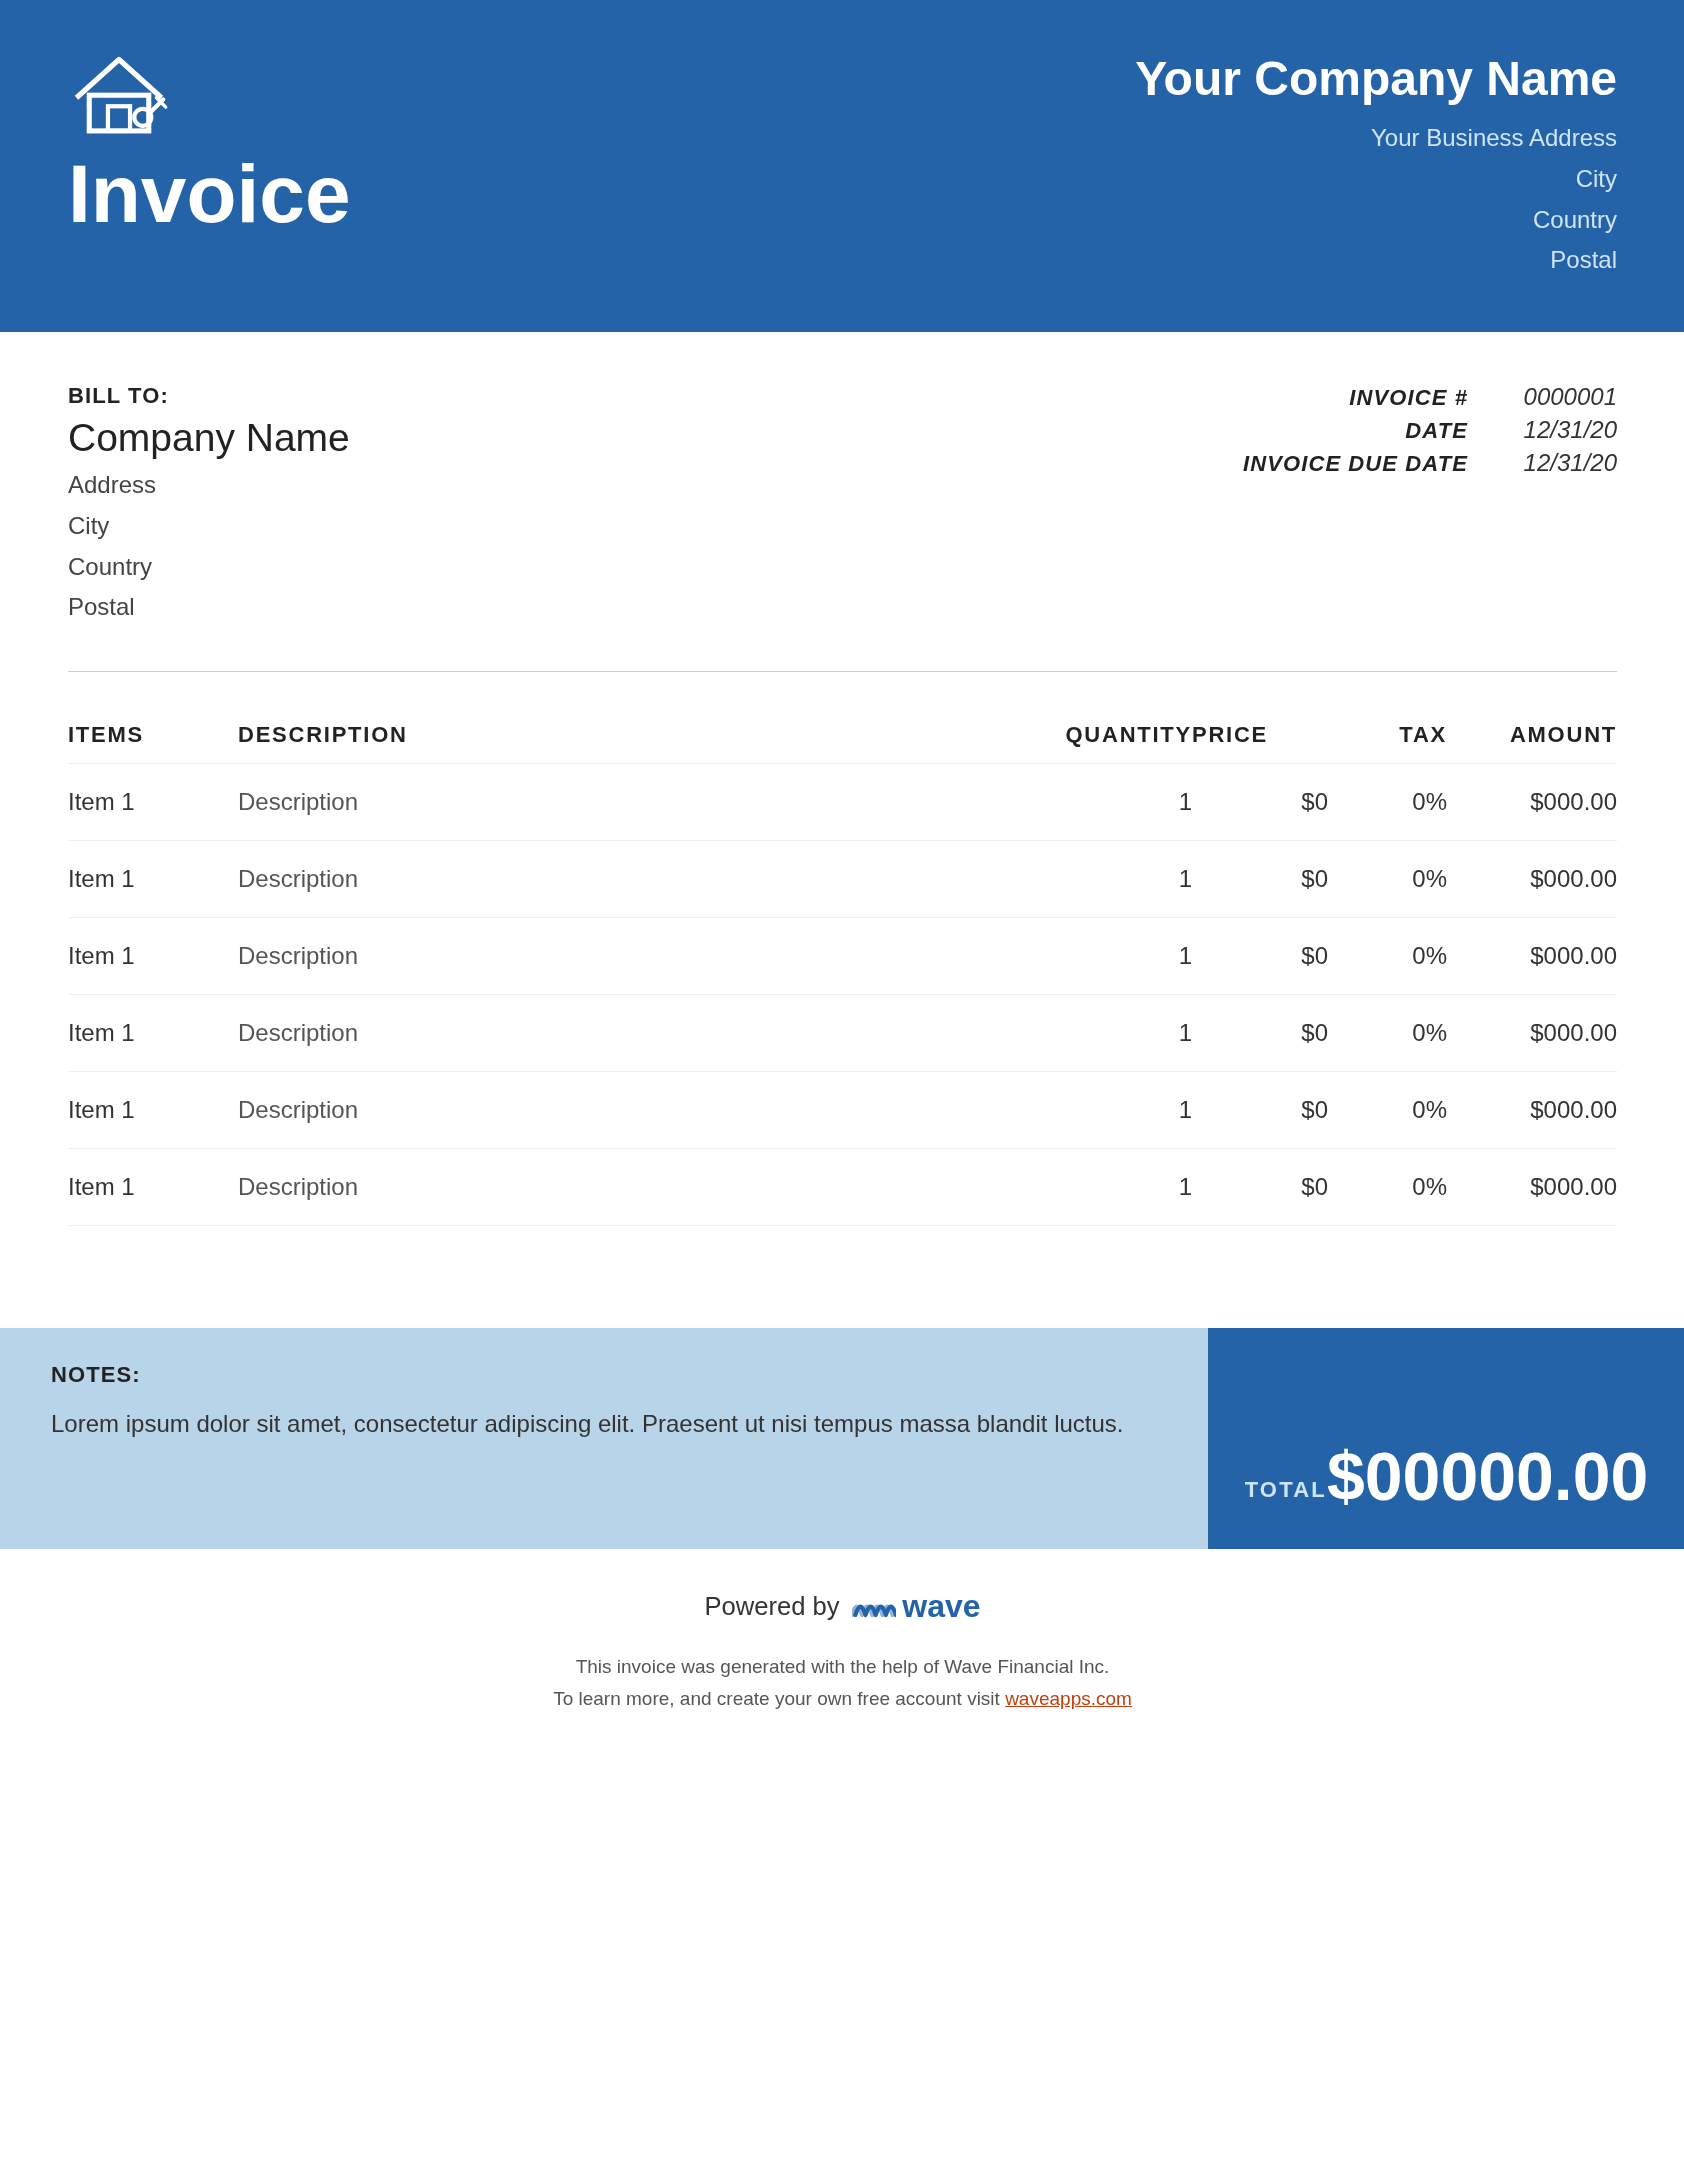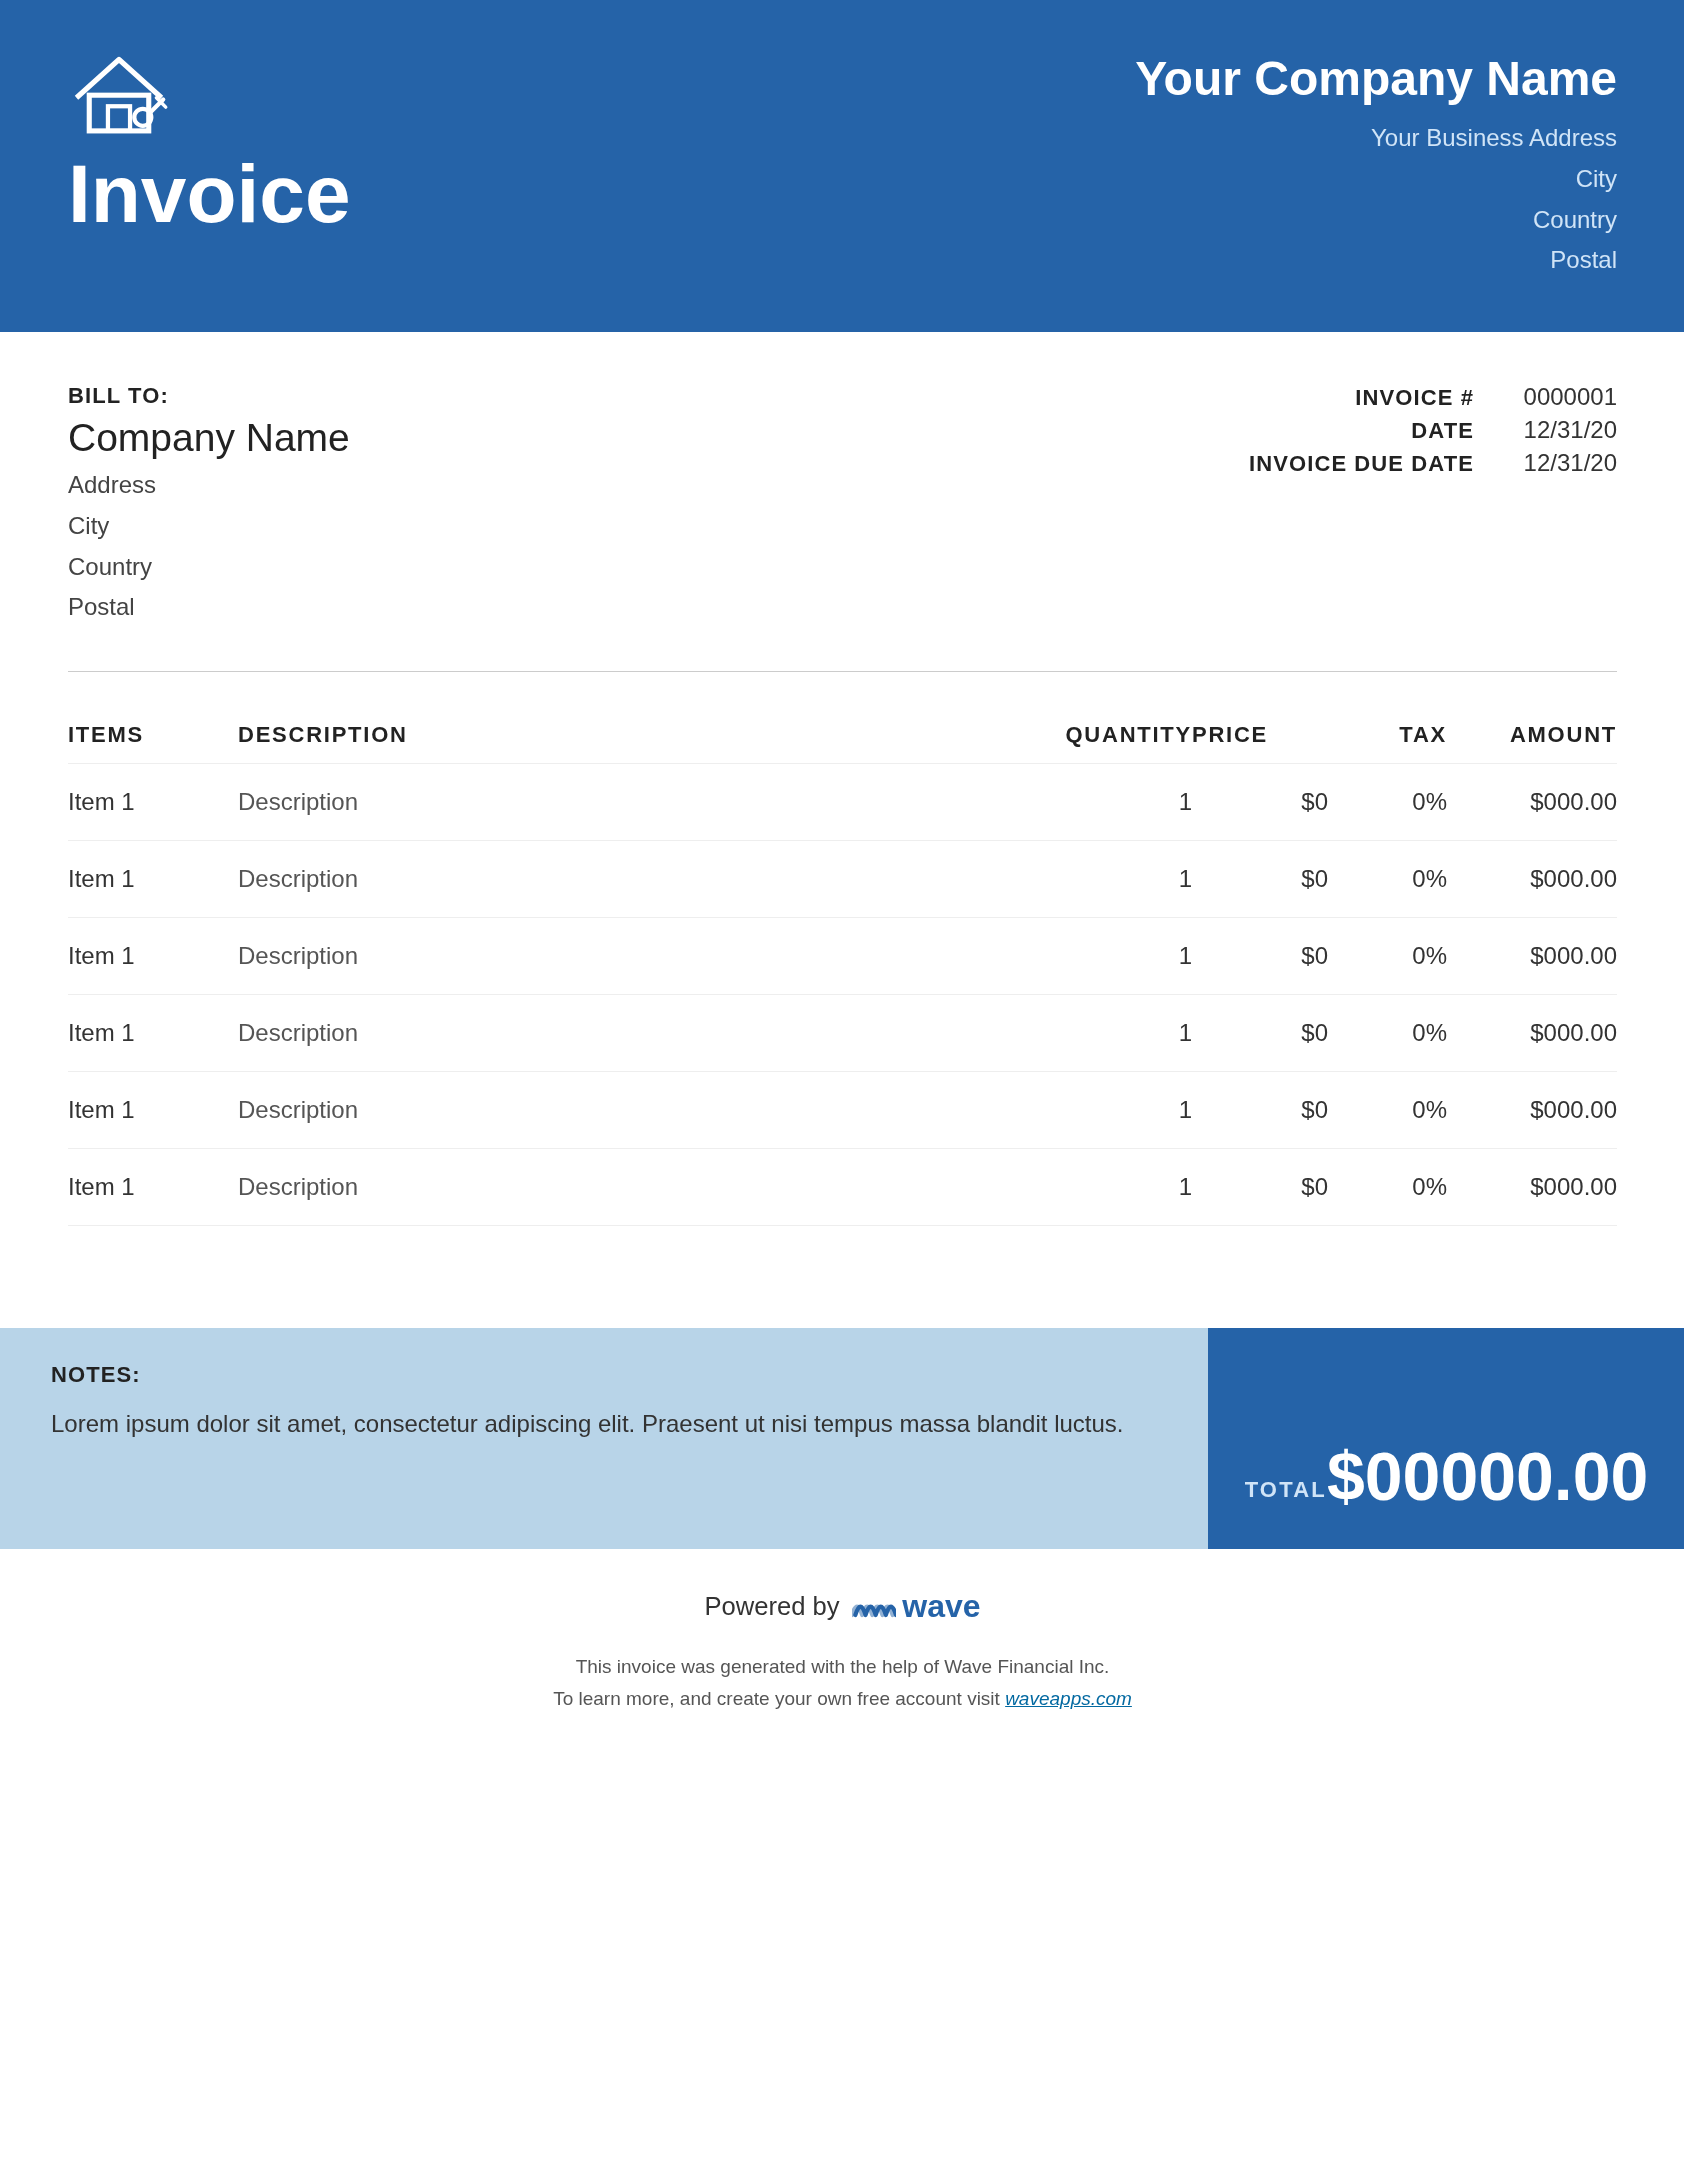--- a/index.html
+++ b/index.html
@@ -84,22 +84,23 @@
       line-height: 1.7;
     }
 
     .invoice-meta {
       text-align: right;
     }
     .invoice-meta-row {
       display: flex;
       justify-content: flex-end;
       align-items: baseline;
-      gap: 24px;
+      gap: 30px;
       margin-bottom: 5.1px;
+      font-style: italic;
     }
     .meta-label {
       font-size: 22px;
       font-weight: bold;
       color: #222;
       letter-spacing: 0.05em;
     }
     .meta-value {
       font-size: 24px;
       color: #333;
@@ -228,23 +229,22 @@
       font-weight: bold;
       color: #2563a8;
     }
     .powered-by-sub {
       font-size: 19px;
       color: #555;
       text-align: center;
       line-height: 1.7;
     }
     .powered-by-sub a {
-      color: #0369a1;
+      color: #c2410c;
       text-decoration: underline;
-      font-style: italic;
     }
   </style>
 </head>
 <body>
 
 <div class="header">
   <div class="header-left">
 
     <svg class="logo-icon" viewBox="0 0 120 100" xmlns="http://www.w3.org/2000/svg">
 

